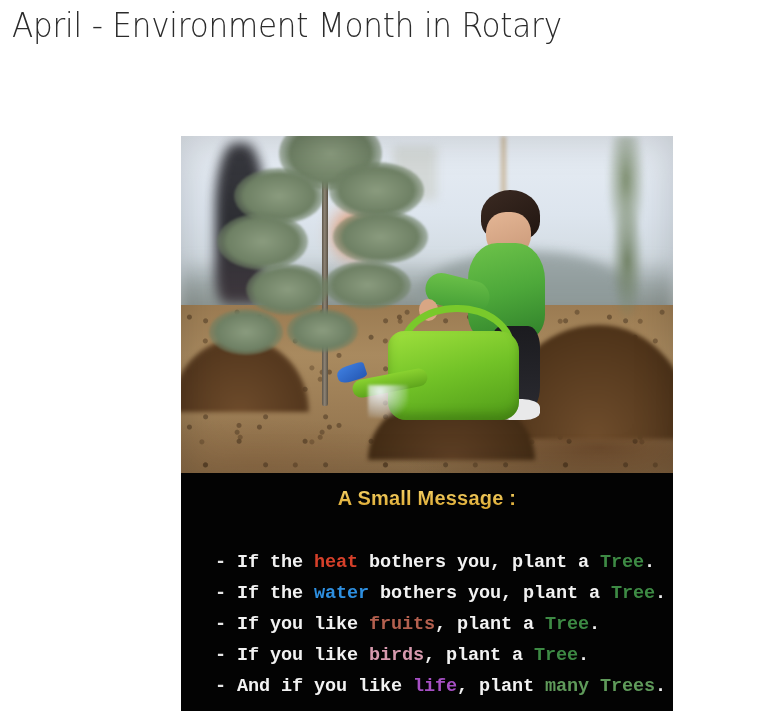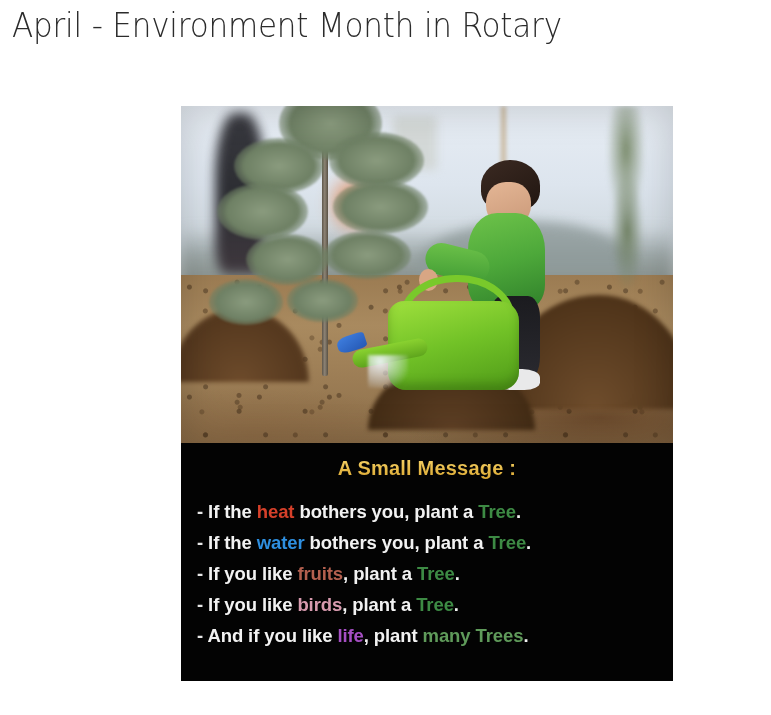--- a/index.html
+++ b/index.html
@@ -28,21 +28,21 @@
     white-space: nowrap;
     line-height: 48px;
     transform: scaleX(0.94);
     transform-origin: left center;
   }
 
   
   .poster {
     position: absolute;
     left: 181px;
-    top: 106px;
+    top: 136px;
     width: 492px;
     height: 575px;
     background: #000;
     overflow: hidden;
   }
 
   
   .photo {
     position: relative;
     width: 492px;
@@ -234,22 +234,23 @@
     font-weight: 700;
     padding-top: 14px;
     letter-spacing: 0.2px;
     background: linear-gradient(180deg, #ffe98a 0%, #f3cf63 45%, #d9a52f 100%);
     -webkit-background-clip: text;
     background-clip: text;
     color: #efc451;
     -webkit-text-fill-color: transparent;
   }
   .message-lines {
-    margin-top: 16px;
-    padding-left: 16px;
+    margin-top: 37px;
+    padding-left: 34px;
+    font-family: Liberation Mono, monospace;
   }
   .message-line {
     font-size: 18.5px;
     font-weight: 700;
     line-height: 31px;
     color: #f2f2f2;
     white-space: nowrap;
     letter-spacing: -0.1px;
   }
   .dash { color: #e6e6e6; }

